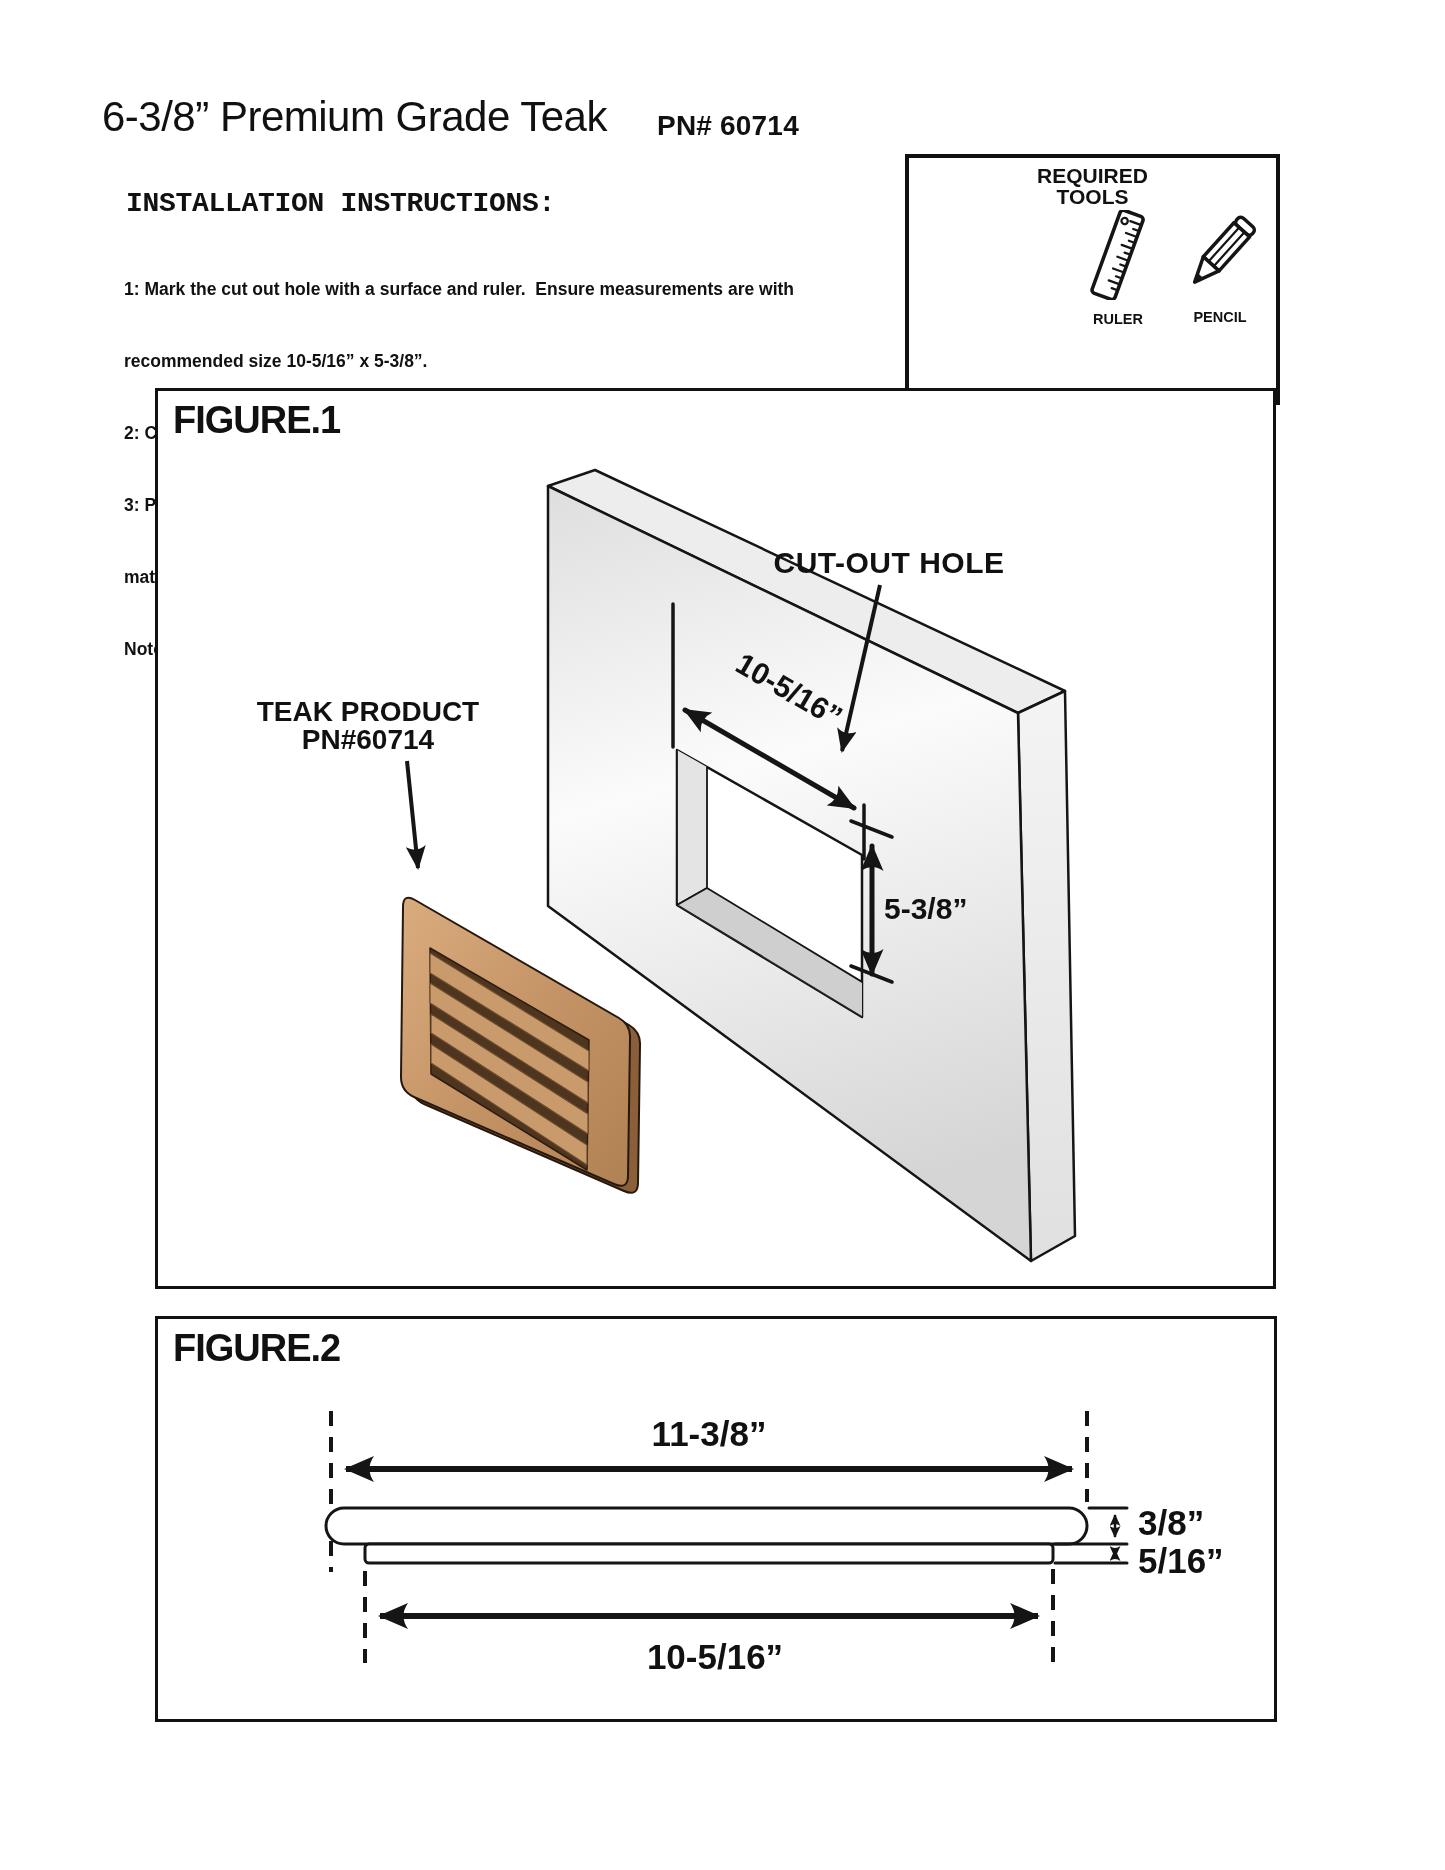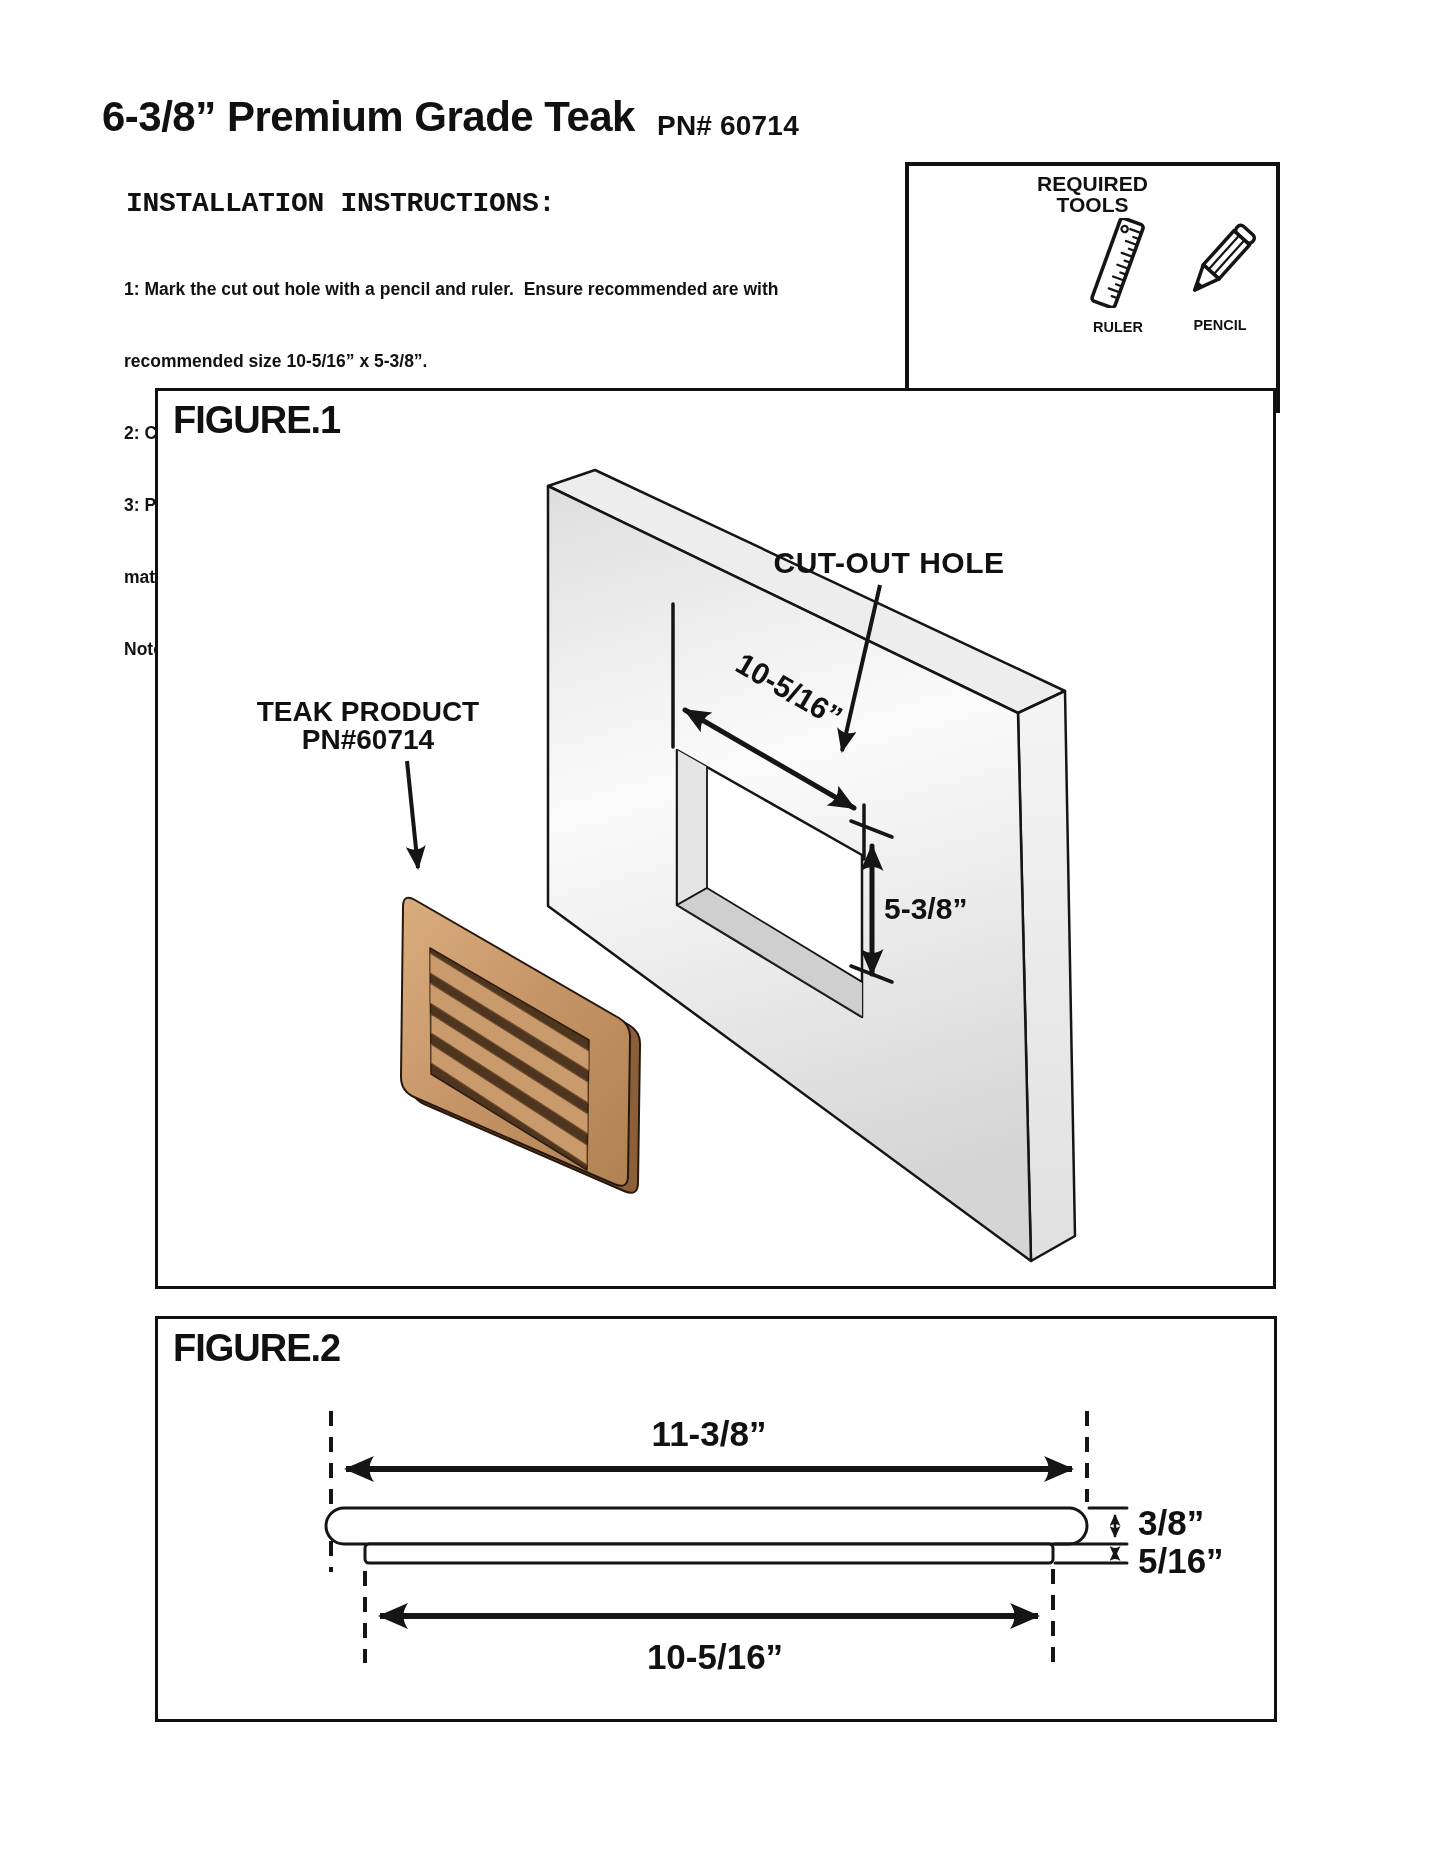--- a/index.html
+++ b/index.html
@@ -2,26 +2,26 @@
 <html><head>
 <meta charset="utf-8">
 <style>
   html,body{margin:0;padding:0;}
   body{
     width:1445px;height:1870px;background:#ffffff;position:relative;
     font-family:"Liberation Sans",sans-serif;color:#111;
     -webkit-font-smoothing:antialiased;
   }
   .abs{position:absolute;}
-  #title{left:102px;top:84px;font-size:42px;font-weight:700;line-height:66px;letter-spacing:-0.5px;}
+  #title{left:102px;top:84px;font-size:42px;font-weight:400;line-height:66px;letter-spacing:-0.5px;}
   #pn{left:657px;top:110px;font-size:28px;font-weight:700;letter-spacing:0.2px;}
   #instr-head{left:126px;top:188px;font-size:28px;font-weight:800;letter-spacing:-0.3px;font-family:Liberation Mono, monospace;}
   #instr{left:124px;top:229px;font-size:17.5px;font-weight:700;line-height:24px;white-space:pre-wrap;}
   .box{box-sizing:border-box;background:#fff;}
-  #tools{left:905px;top:162px;width:375px;height:251px;border:4px solid #111;}
+  #tools{left:905px;top:154px;width:375px;height:251px;border:4px solid #111;}
   #tools-title{position:absolute;left:0;right:0;top:7px;text-align:center;
     font-size:21px;font-weight:800;line-height:21px;}
   #tools-title span{display:inline-block;width:170px;}
   .tool{position:absolute;text-align:center;}
   #tool-saw{left:4px;top:42px;width:156px;}
   #tool-ruler{left:160px;top:52px;width:98px;}
   #tool-pencil{left:258px;top:52px;width:106px;}
   .tool-label{font-size:14.5px;font-weight:800;line-height:17px;white-space:pre-line;margin-top:1px;}
   #tool-ruler .tool-label,#tool-pencil .tool-label{margin-top:7px;}
   #fig1{left:155px;top:388px;width:1121px;height:901px;border:3px solid #111;}
@@ -36,21 +36,21 @@
 </head>
 <body>
 
 <div class="abs" id="title">
   <div>6-3/8” Premium Grade Teak</div>
 </div>
 <div class="abs" id="pn">PN# 60714</div>
 
 <div class="abs" id="instr-head">INSTALLATION INSTRUCTIONS:</div>
 <div class="abs" id="instr">
-  <div>1: Mark the cut out hole with a pencil and ruler.  Ensure recommended are with</div>
+  <div>1: Mark the cut out hole with a surface and ruler.  Ensure measurements are with</div>
   <div>recommended size 10-5/16” x 5-3/8”.</div>
   <div>2: Cut out hole with a cutting saw or other implement to the specified size. (Figure.1)</div>
   <div>3: Place back plate into the cut out hole and apply adhesive or other mounting</div>
   <div>material when applicable</div>
   <div>Note: Ensure that the surface you are cutting into is atleast 5/16” thick. (Figure.2)</div>
 </div>
 
 <div class="abs box" id="tools">
   <div id="tools-title">
     <span>REQUIRED TOOLS</span>

